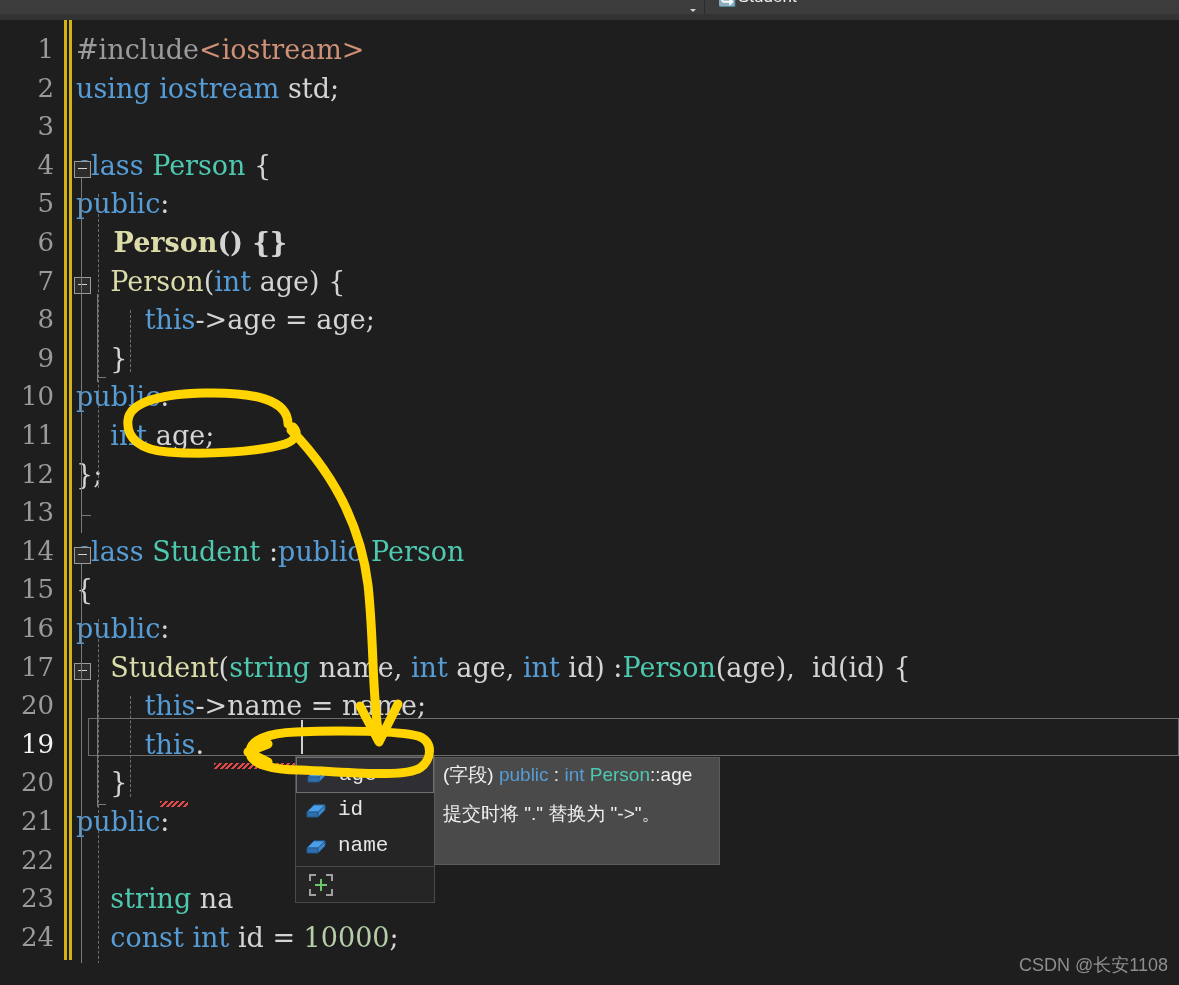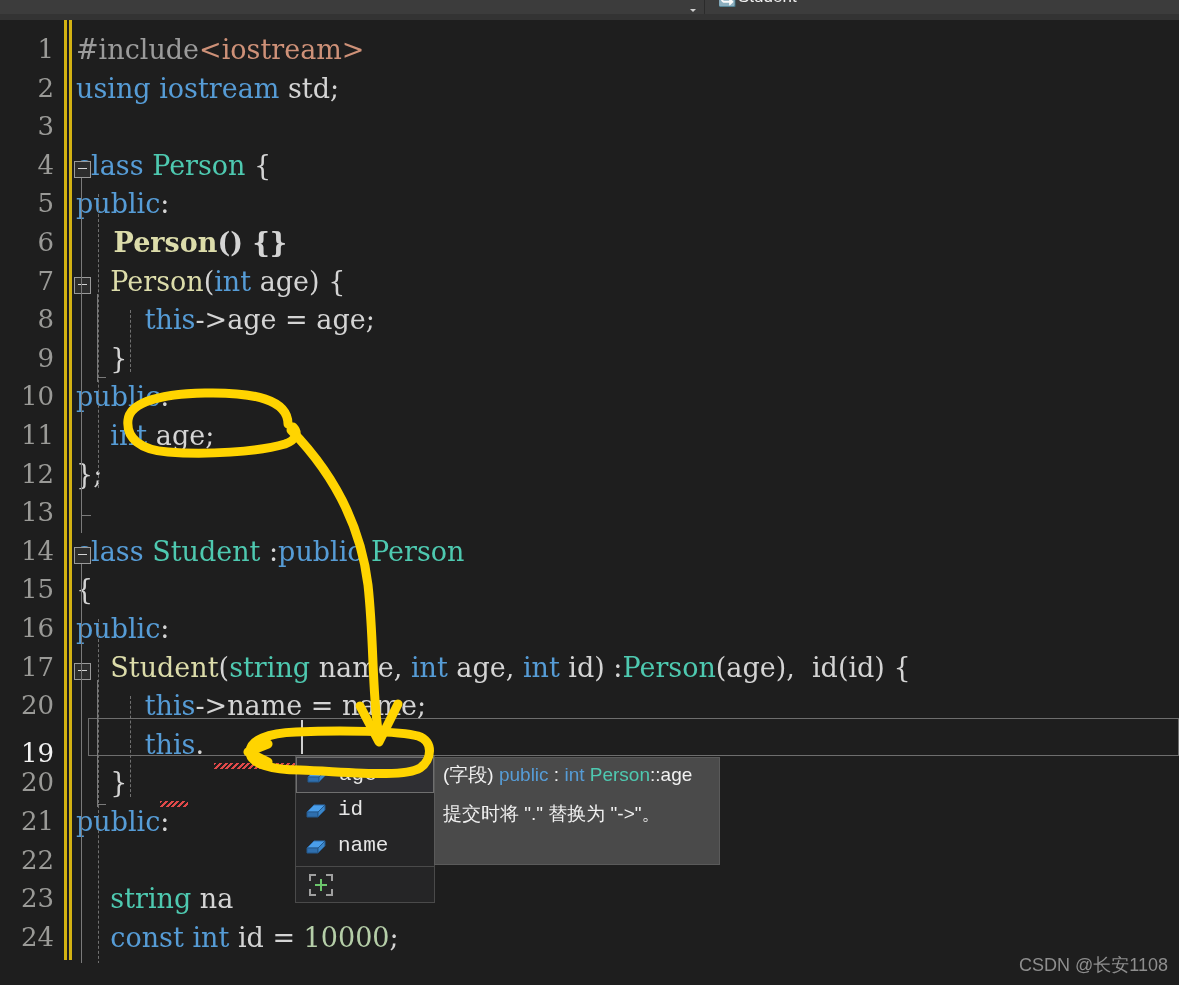--- a/index.html
+++ b/index.html
@@ -48,21 +48,21 @@
   #gutter{
     position:absolute;left:0;top:0;width:60px;height:965px;
     background:#1e1e1e;
   }
   .lineno{
     position:absolute;right:6px;
     font-family:"DejaVu Serif","Liberation Serif",serif;
     font-size:26px;color:#9a9a97;text-align:right;
     line-height:1;
   }
-  .lineno.active{color:#f2f2f2;margin-top:9px;}
+  .lineno.active{color:#f2f2f2;}
 
   
   #changebar1{position:absolute;left:64px;top:0;width:3px;height:940px;background:#d3b213;}
   #changebar2{position:absolute;left:69px;top:0;width:3px;height:940px;background:#d3b213;}
 
   
   #code{
     position:absolute;left:76px;top:0;width:1103px;height:965px;
   }
   .codeline{

